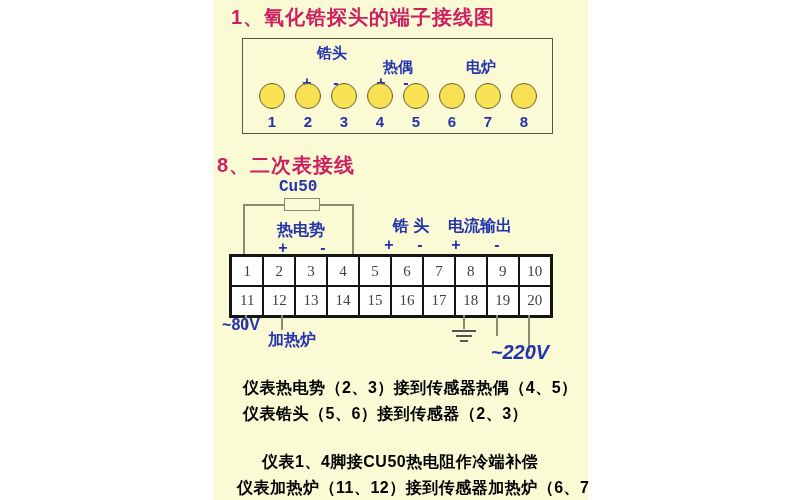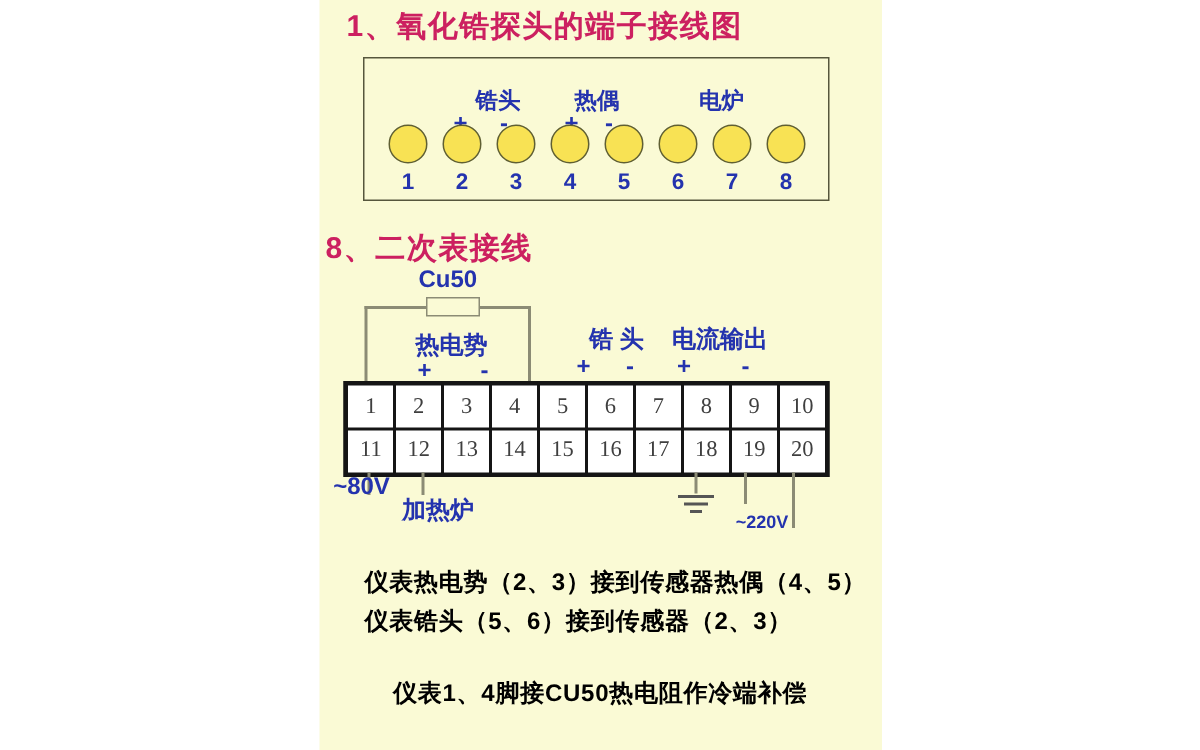--- a/index.html
+++ b/index.html
@@ -31,21 +31,21 @@
 <body>
 
 <div class="canvas">
 
   <div class="slide"></div>
 
   <div class="title" style="left:231px;top:4px;">1、氧化锆探头的端子接线图</div>
 
   <div class="box1"></div>
 
-  <div class="glabel cx" style="left:332px;top:58px;">锆头</div>
+  <div class="glabel cx" style="left:332px;top:44px;">锆头</div>
   <div class="glabel cx" style="left:398px;top:58px;">热偶</div>
   <div class="glabel cx" style="left:467px;top:58px;margin-left:14px;">电炉</div>
 
   <div class="mark cx" style="left:307px;top:78px;">+</div>
   <div class="mark cx" style="left:336px;top:78px;">-</div>
   <div class="mark cx" style="left:381px;top:78px;">+</div>
   <div class="mark cx" style="left:406px;top:78px;">-</div>
 
   <div class="circle" style="left:259px;top:83px;"></div>
   <div class="circle" style="left:295px;top:83px;"></div>
@@ -60,21 +60,21 @@
   <div class="cnum cx" style="left:308px;top:113px;">2</div>
   <div class="cnum cx" style="left:344px;top:113px;">3</div>
   <div class="cnum cx" style="left:380px;top:113px;">4</div>
   <div class="cnum cx" style="left:416px;top:113px;">5</div>
   <div class="cnum cx" style="left:452px;top:113px;">6</div>
   <div class="cnum cx" style="left:488px;top:113px;">7</div>
   <div class="cnum cx" style="left:524px;top:113px;">8</div>
 
   <div class="title" style="left:217px;top:152px;">8、二次表接线</div>
 
-  <div class="blabel" style="left:279px;top:178px;font-size:16px;">Cu50</div>
+  <div class="blabel" style="left:279px;top:178px;font-size:16px;font-family:Liberation Mono, monospace;">Cu50</div>
 
   <div class="wire" style="left:243px;top:204px;width:2px;height:50px;"></div>
   <div class="wire" style="left:243px;top:204px;width:111px;height:2px;"></div>
   <div class="wire" style="left:352px;top:204px;width:2px;height:50px;"></div>
   <div class="resistor"></div>
 
   <div class="glabel cx" style="left:301px;top:220px;font-size:16px;">热电势</div>
   <div class="glabel cx" style="left:411px;top:216px;font-size:16px;">锆 头</div>
   <div class="glabel cx" style="left:480px;top:216px;font-size:16px;">电流输出</div>
 
@@ -113,19 +113,20 @@
   <div class="wire" style="left:463px;top:315px;width:2px;height:14px;"></div>
   <div class="wire" style="left:496px;top:315px;width:2px;height:21px;"></div>
   <div class="wire" style="left:528px;top:315px;width:2px;height:37px;"></div>
 
   <div class="gnd" style="left:452px;top:330px;width:24px;"></div>
   <div class="gnd" style="left:456px;top:335px;width:16px;"></div>
   <div class="gnd" style="left:460px;top:340px;width:8px;"></div>
 
   <div class="blabel cx" style="left:241px;top:316px;font-size:16px;">~80V</div>
   <div class="blabel cx" style="left:292px;top:330px;font-size:16px;">加热炉</div>
-  <div class="blabel cx" style="left:508px;top:341px;font-size:12px;">~220V</div>
+  <div class="blabel cx" style="left:520px;top:341px;font-size:20px;font-style:italic;">~220V</div>
 
   <div class="note" style="left:243px;top:378px;">仪表热电势（2、3）接到传感器热偶（4、5）</div>
   <div class="note" style="left:243px;top:404px;">仪表锆头（5、6）接到传感器（2、3）</div>
   <div class="note" style="left:262px;top:452px;">仪表1、4脚接CU50热电阻作冷端补偿</div>
+  <div class="note" style="left:237px;top:478px;">仪表加热炉（11、12）接到传感器加热炉（6、7</div>
 
 </div>
 
 </body></html>

